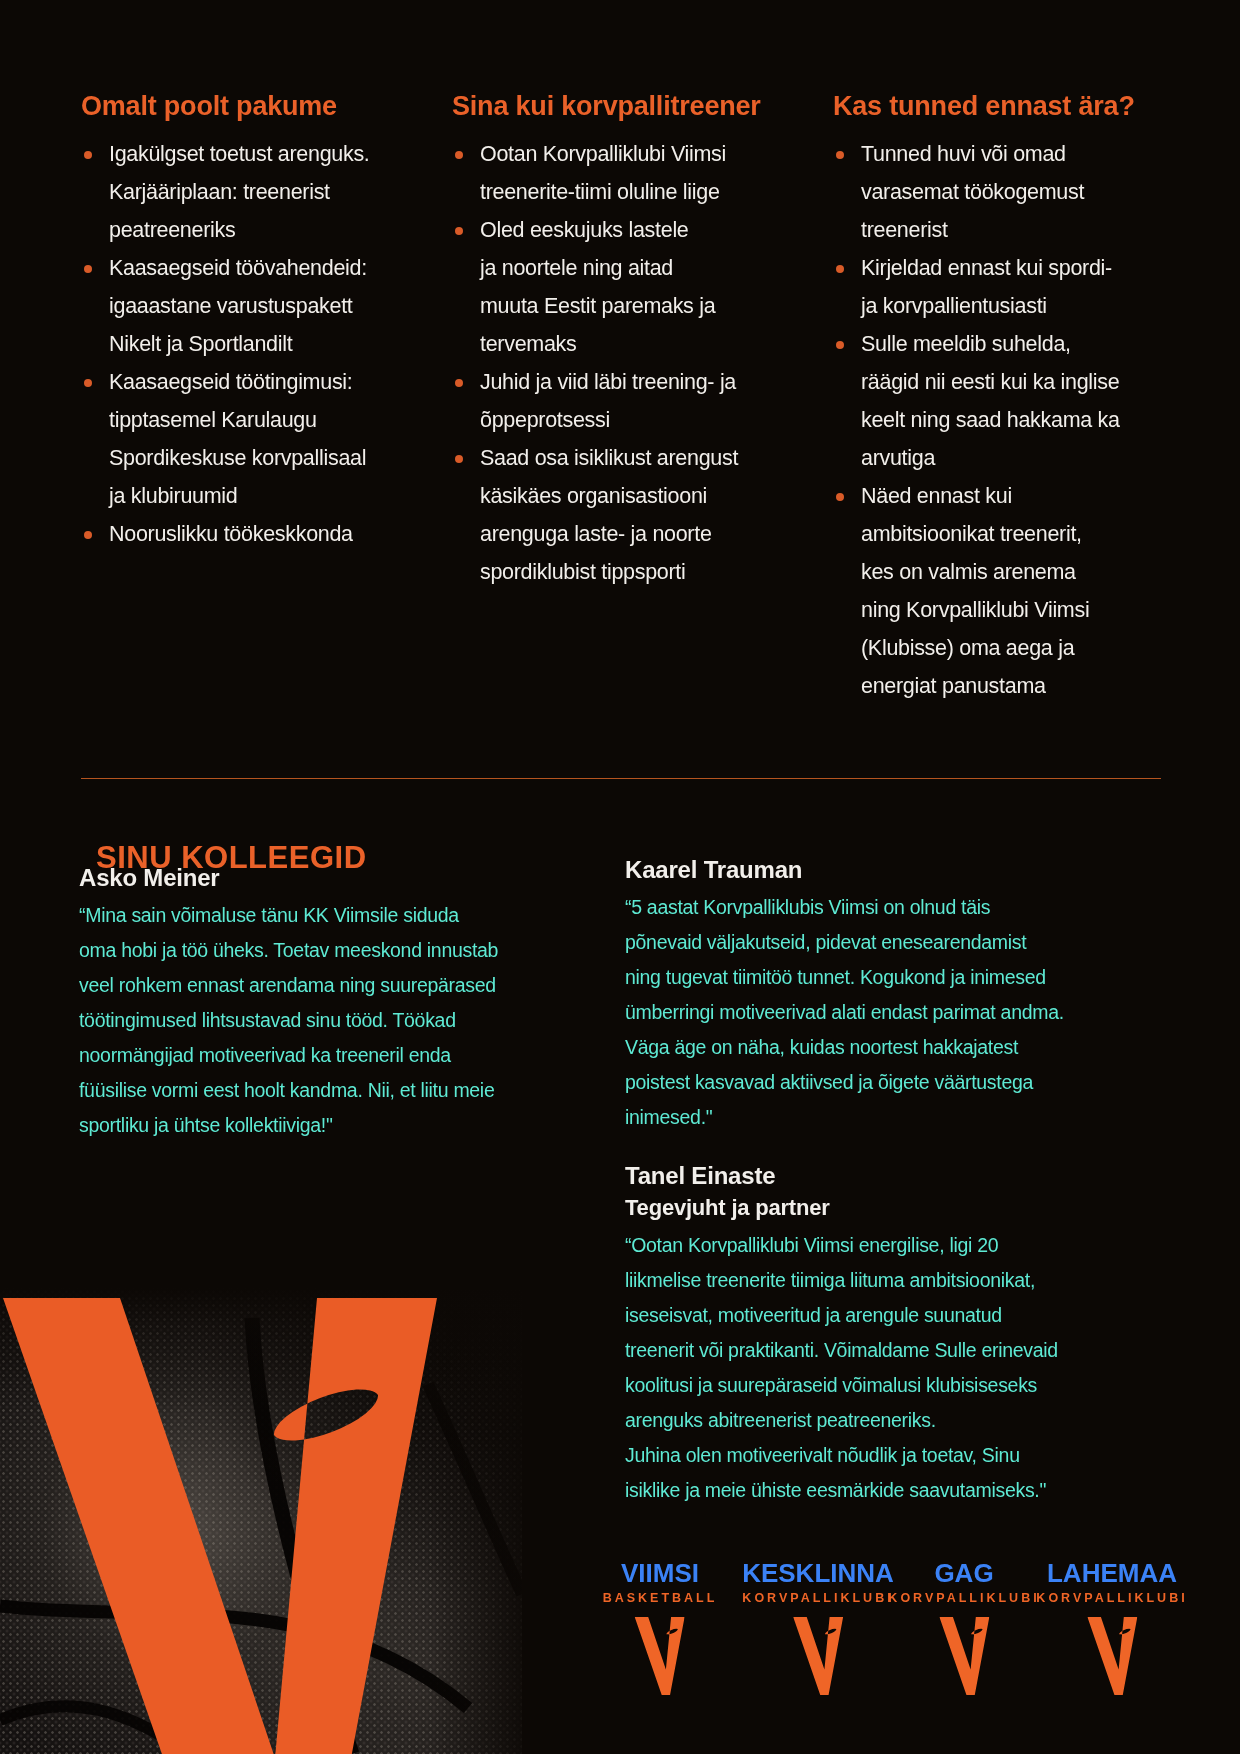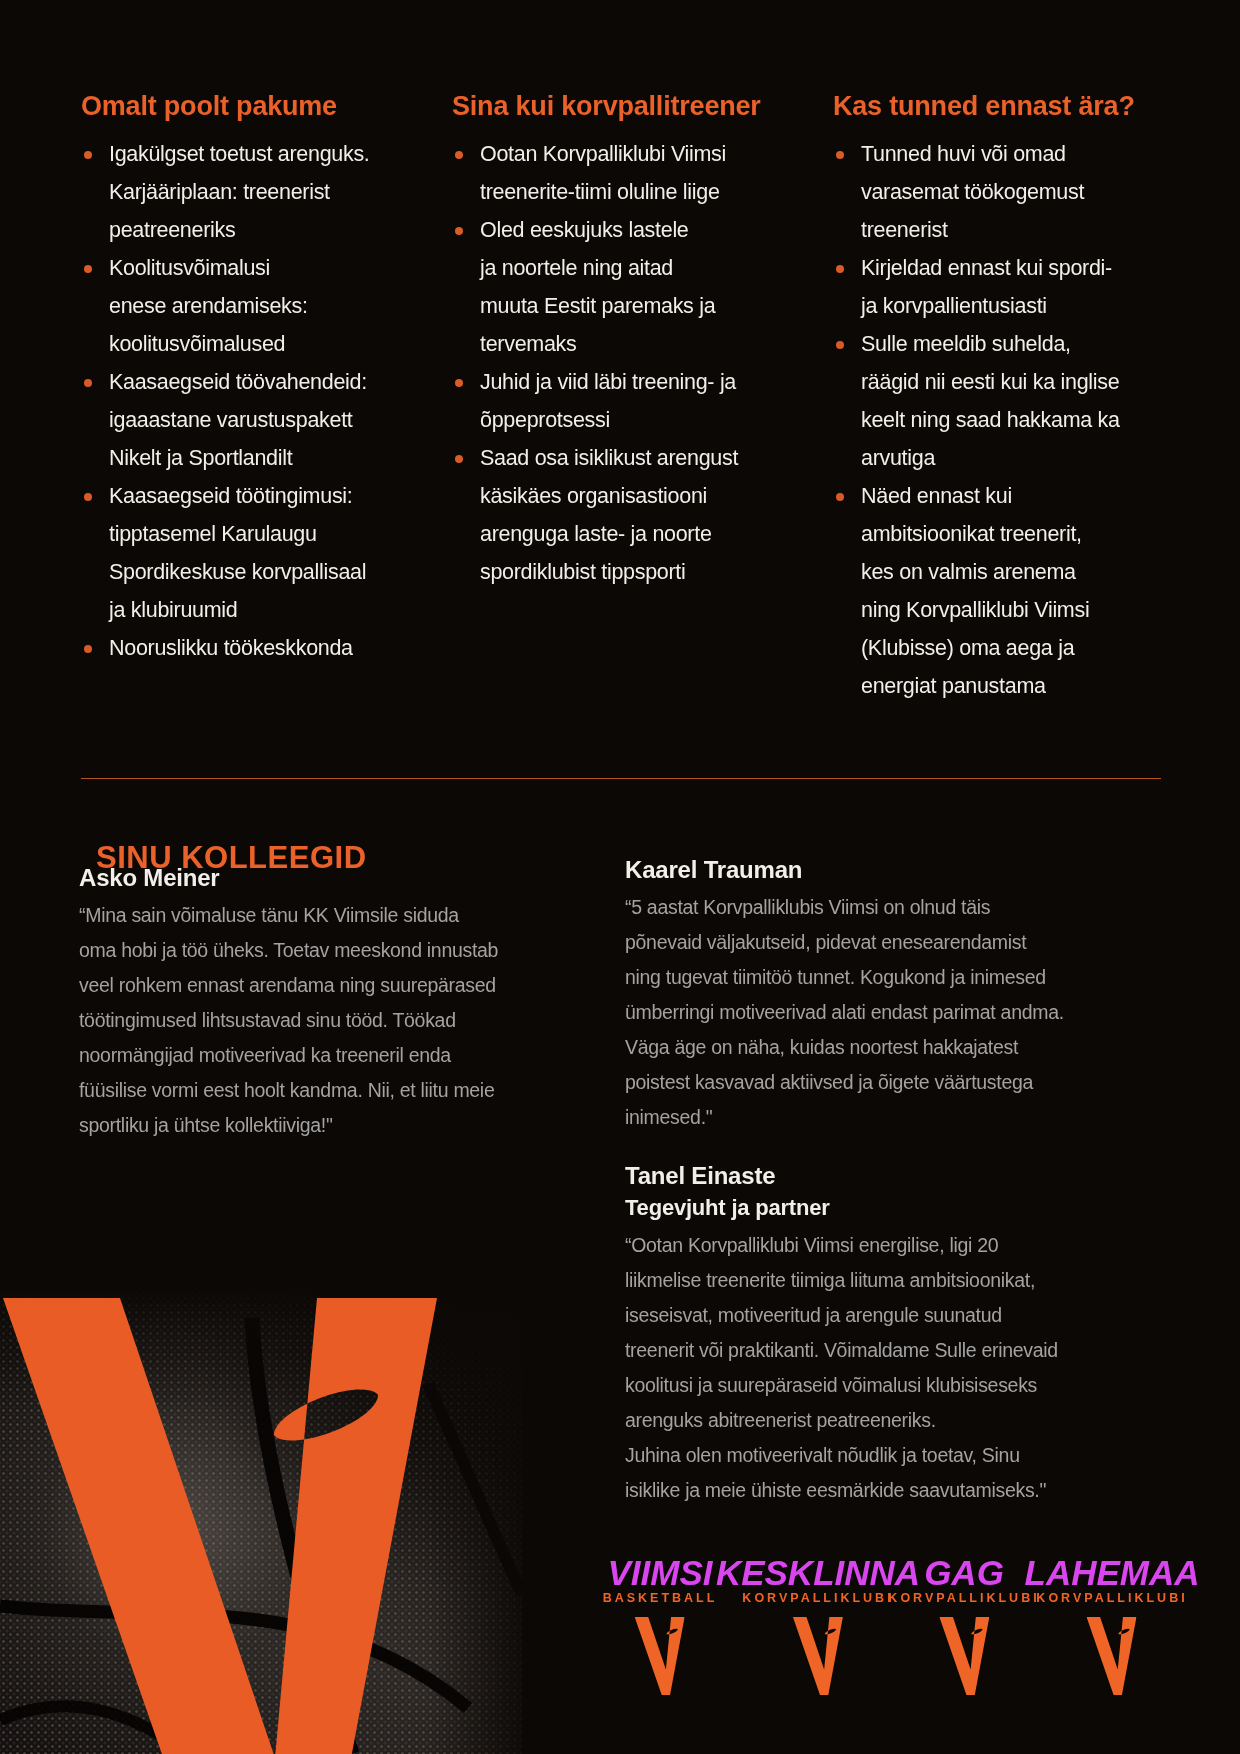--- a/index.html
+++ b/index.html
@@ -36,32 +36,32 @@
     font-size:31px;font-weight:700;color:#ea6129;letter-spacing:0.5px;
   }
   .person{position:absolute;width:540px;}
   .person-asko{left:79px;top:862px;}
   .person-kaarel{left:625px;top:854px;}
   .person-tanel{left:625px;top:1160px;}
   .person-name{margin:0;font-size:24px;font-weight:700;line-height:32px;letter-spacing:-0.2px;}
   .person-title{margin:0;font-size:22px;font-weight:700;line-height:32px;letter-spacing:-0.2px;}
   .person-quote{
     margin:4px 0 0 0;font-size:19.5px;line-height:35px;letter-spacing:-0.3px;
-    white-space:pre-line;color:#a3a3a3;
+    white-space:pre-line;color:#5eead4;
   }
   
   .logos{position:absolute;left:0;top:1558px;width:1240px;height:170px;}
   .logo{position:absolute;display:flex;flex-direction:column;align-items:center;transform:translateX(-50%);}
   .logo-viimsi{left:660px;}
   .logo-kesklinna{left:818px;}
   .logo-gag{left:964px;}
   .logo-lahemaa{left:1112px;}
   .logo-name{
-    font-size:35px;font-weight:700;font-style:italic;line-height:30px;
-    color:#d946ef;letter-spacing:0;white-space:nowrap;
+    font-size:26px;font-weight:700;line-height:30px;
+    color:#3b82f6;letter-spacing:0;white-space:nowrap;
   }
   .logo-sub{
     margin-top:3px;font-size:12.5px;font-weight:700;color:#ef6527;
     letter-spacing:3px;white-space:nowrap;
   }
   .logo-v{margin-top:12px;width:50px;height:78px;}
   
   .photo{
     position:absolute;left:0;top:1288px;width:522px;height:466px;
     background-color:#141110;
@@ -89,26 +89,20 @@
 <div class="page">
 
   <section class="col col-1">
     <h2 class="col-heading">Omalt poolt pakume</h2>
     <ul class="bullets">
       <li class="bullet">
           <span class="dot"></span>
           <span class="bullet-text">Igakülgset toetust arenguks.
 Karjääriplaan: treenerist
 peatreeneriks</span>
-        </li>
-      <li class="bullet">
-          <span class="dot"></span>
-          <span class="bullet-text">Koolitusvõimalusi
-enese arendamiseks:
-koolitusvõimalused</span>
         </li>
       <li class="bullet">
           <span class="dot"></span>
           <span class="bullet-text">Kaasaegseid töövahendeid:
 igaaastane varustuspakett
 Nikelt ja Sportlandilt</span>
         </li>
       <li class="bullet">
           <span class="dot"></span>
           <span class="bullet-text">Kaasaegseid töötingimusi:

